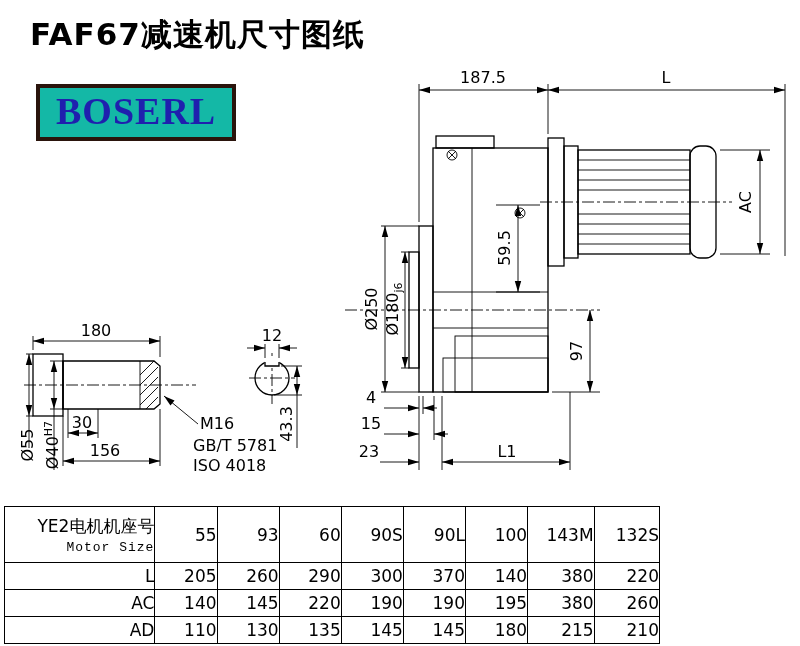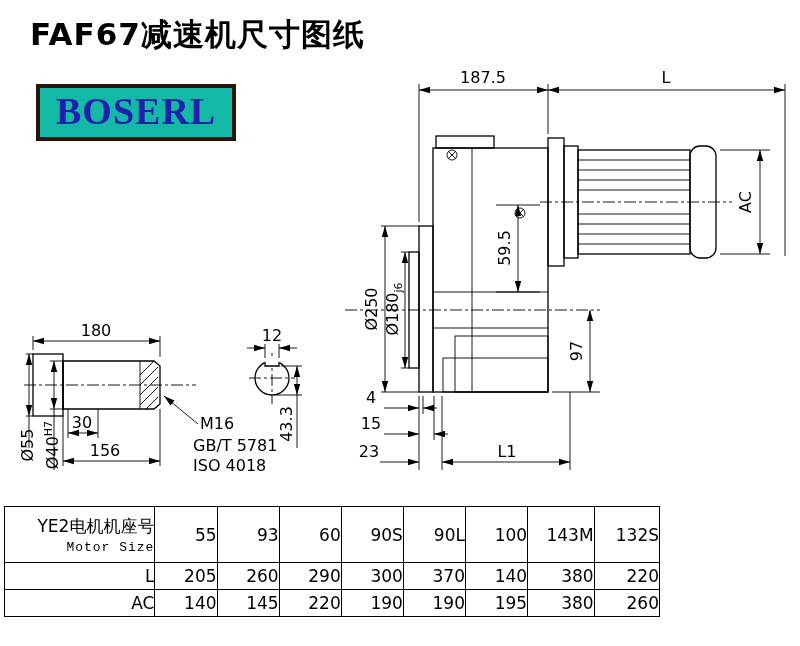--- a/index.html
+++ b/index.html
@@ -272,14 +272,25 @@
     <td>AC</td>
     <td>140</td>
     <td>145</td>
     <td>220</td>
     <td>190</td>
     <td>190</td>
     <td>195</td>
     <td>380</td>
     <td>260</td>
   </tr>
+  <tr>
+    <td>AD</td>
+    <td>110</td>
+    <td>130</td>
+    <td>135</td>
+    <td>145</td>
+    <td>145</td>
+    <td>180</td>
+    <td>215</td>
+    <td>210</td>
+  </tr>
   </tbody>
 </table>
 
 </body></html>

